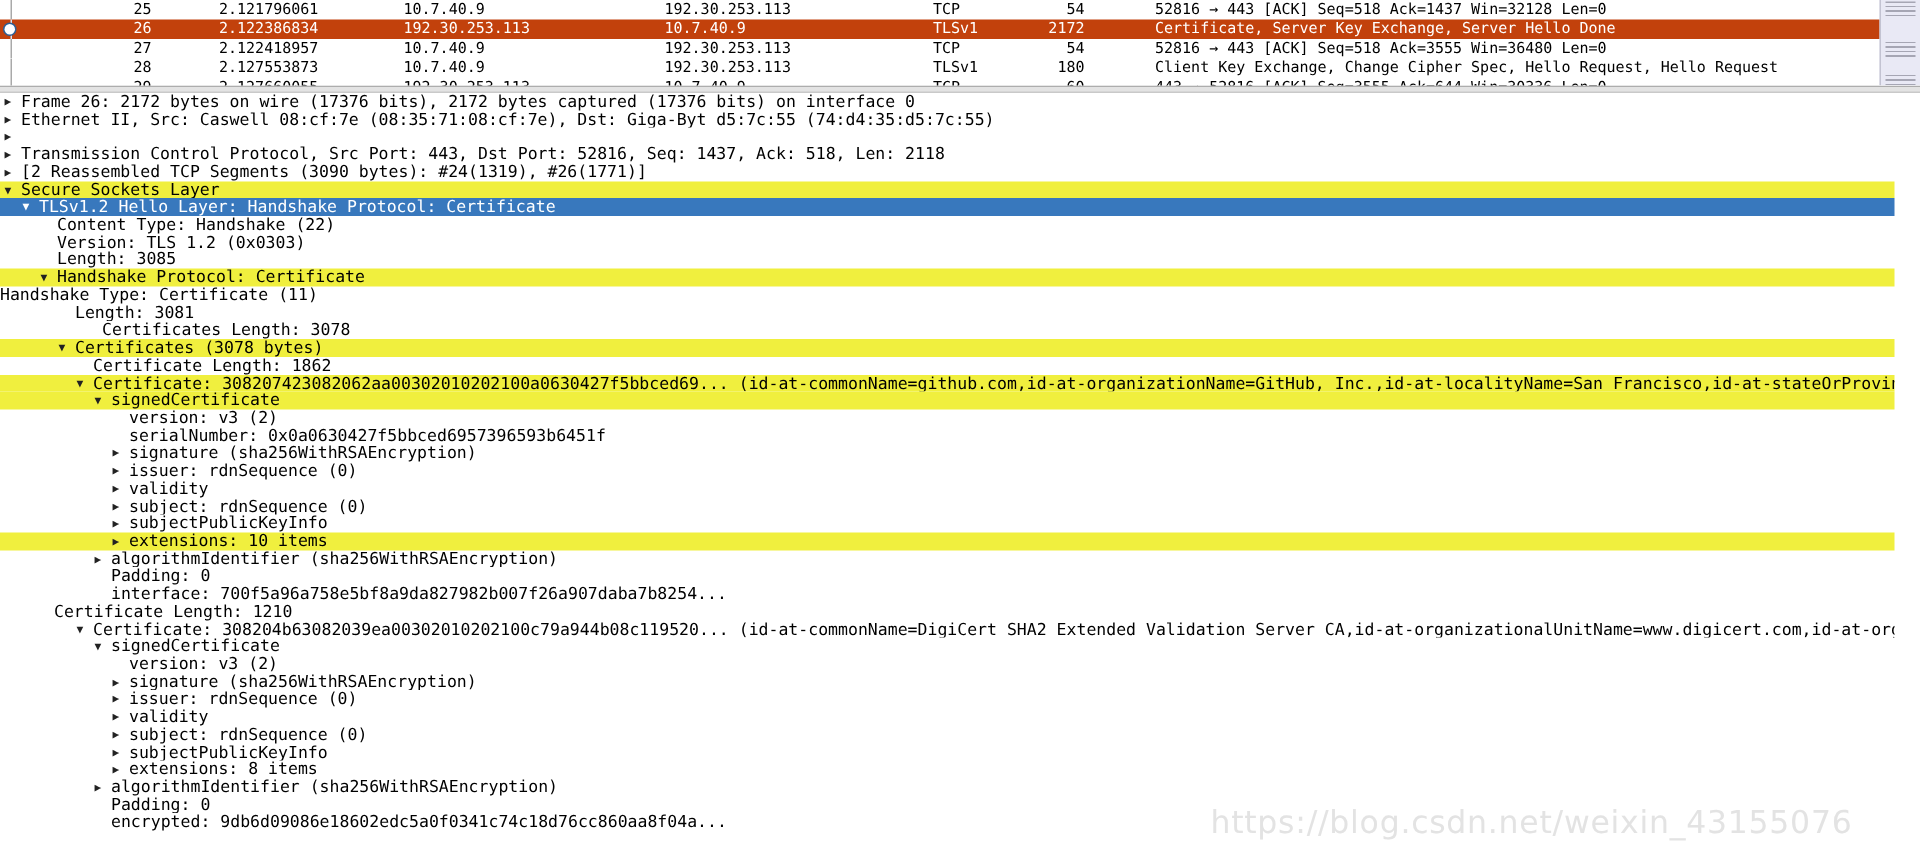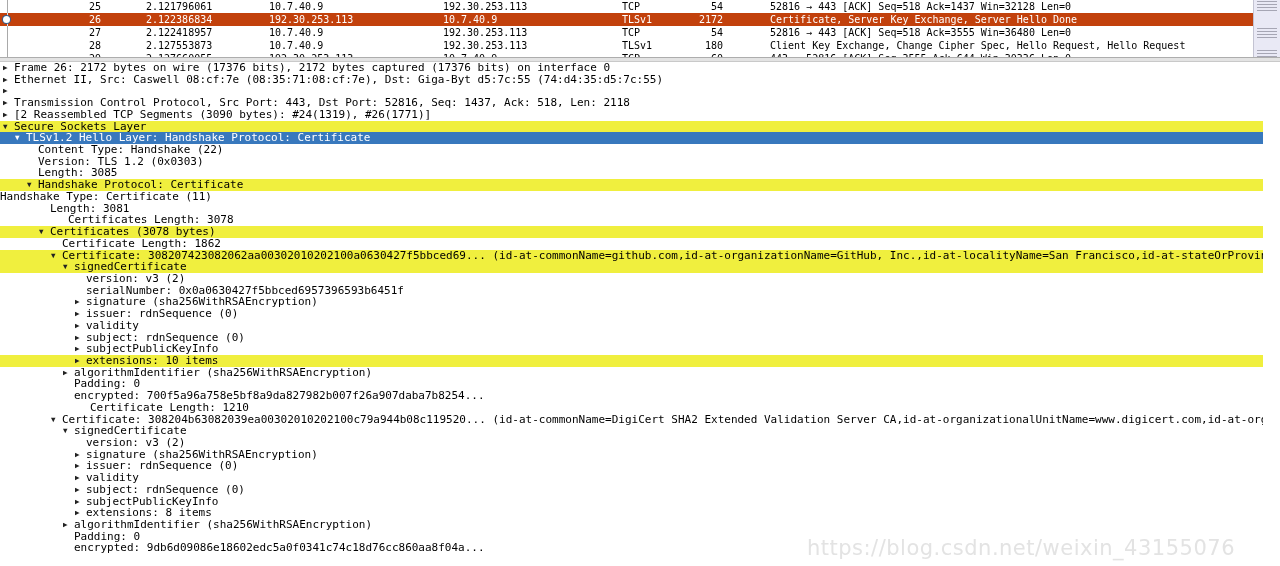--- a/index.html
+++ b/index.html
@@ -86,22 +86,22 @@
     <div class="drow"><span class="dtext" style="margin-left: 86px;">version: v3 (2)</span></div>
     <div class="drow"><span class="dtext" style="margin-left: 86px;">serialNumber: 0x0a0630427f5bbced6957396593b6451f</span></div>
     <div class="drow"><span class="expander" style="left: 75px;">▶</span><span class="dtext" style="margin-left: 86px;">signature (sha256WithRSAEncryption)</span></div>
     <div class="drow"><span class="expander" style="left: 75px;">▶</span><span class="dtext" style="margin-left: 86px;">issuer: rdnSequence (0)</span></div>
     <div class="drow"><span class="expander" style="left: 75px;">▶</span><span class="dtext" style="margin-left: 86px;">validity</span></div>
     <div class="drow"><span class="expander" style="left: 75px;">▶</span><span class="dtext" style="margin-left: 86px;">subject: rdnSequence (0)</span></div>
     <div class="drow"><span class="expander" style="left: 75px;">▶</span><span class="dtext" style="margin-left: 86px;">subjectPublicKeyInfo</span></div>
     <div class="drow yellow"><span class="expander" style="left: 75px;">▶</span><span class="dtext" style="margin-left: 86px;">extensions: 10 items</span></div>
     <div class="drow"><span class="expander" style="left: 63px;">▶</span><span class="dtext" style="margin-left: 74px;">algorithmIdentifier (sha256WithRSAEncryption)</span></div>
     <div class="drow"><span class="dtext" style="margin-left: 74px;">Padding: 0</span></div>
-    <div class="drow"><span class="dtext" style="margin-left: 74px;">encrypted: 700f5a96a758e5bf8a9da827982b007f26a907daba7b8254...</span></div>
-    <div class="drow"><span class="dtext" style="margin-left: 90px;">Certificate Length: 1210</span></div>
+    <div class="drow"><span class="dtext" style="margin-left: 74px;">interface: 700f5a96a758e5bf8a9da827982b007f26a907daba7b8254...</span></div>
+    <div class="drow"><span class="dtext" style="margin-left: 36px;">Certificate Length: 1210</span></div>
     <div class="drow"><span class="expander" style="left: 51px;">▼</span><span class="dtext" style="margin-left: 62px;">Certificate: 308204b63082039ea00302010202100c79a944b08c119520... (id-at-commonName=DigiCert SHA2 Extended Validation Server CA,id-at-organizationalUnitName=www.digicert.com,id-at-orga</span></div>
     <div class="drow"><span class="expander" style="left: 63px;">▼</span><span class="dtext" style="margin-left: 74px;">signedCertificate</span></div>
     <div class="drow"><span class="dtext" style="margin-left: 86px;">version: v3 (2)</span></div>
     <div class="drow"><span class="expander" style="left: 75px;">▶</span><span class="dtext" style="margin-left: 86px;">signature (sha256WithRSAEncryption)</span></div>
     <div class="drow"><span class="expander" style="left: 75px;">▶</span><span class="dtext" style="margin-left: 86px;">issuer: rdnSequence (0)</span></div>
     <div class="drow"><span class="expander" style="left: 75px;">▶</span><span class="dtext" style="margin-left: 86px;">validity</span></div>
     <div class="drow"><span class="expander" style="left: 75px;">▶</span><span class="dtext" style="margin-left: 86px;">subject: rdnSequence (0)</span></div>
     <div class="drow"><span class="expander" style="left: 75px;">▶</span><span class="dtext" style="margin-left: 86px;">subjectPublicKeyInfo</span></div>
     <div class="drow"><span class="expander" style="left: 75px;">▶</span><span class="dtext" style="margin-left: 86px;">extensions: 8 items</span></div>
     <div class="drow"><span class="expander" style="left: 63px;">▶</span><span class="dtext" style="margin-left: 74px;">algorithmIdentifier (sha256WithRSAEncryption)</span></div>

